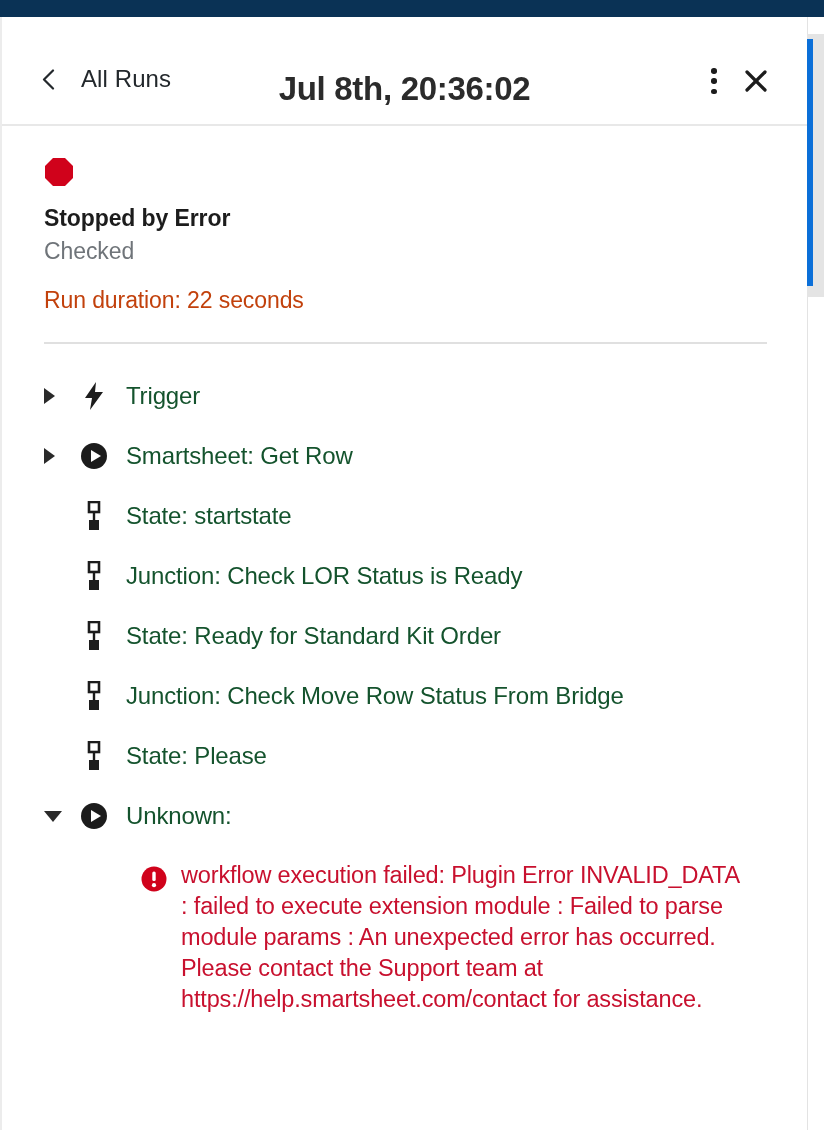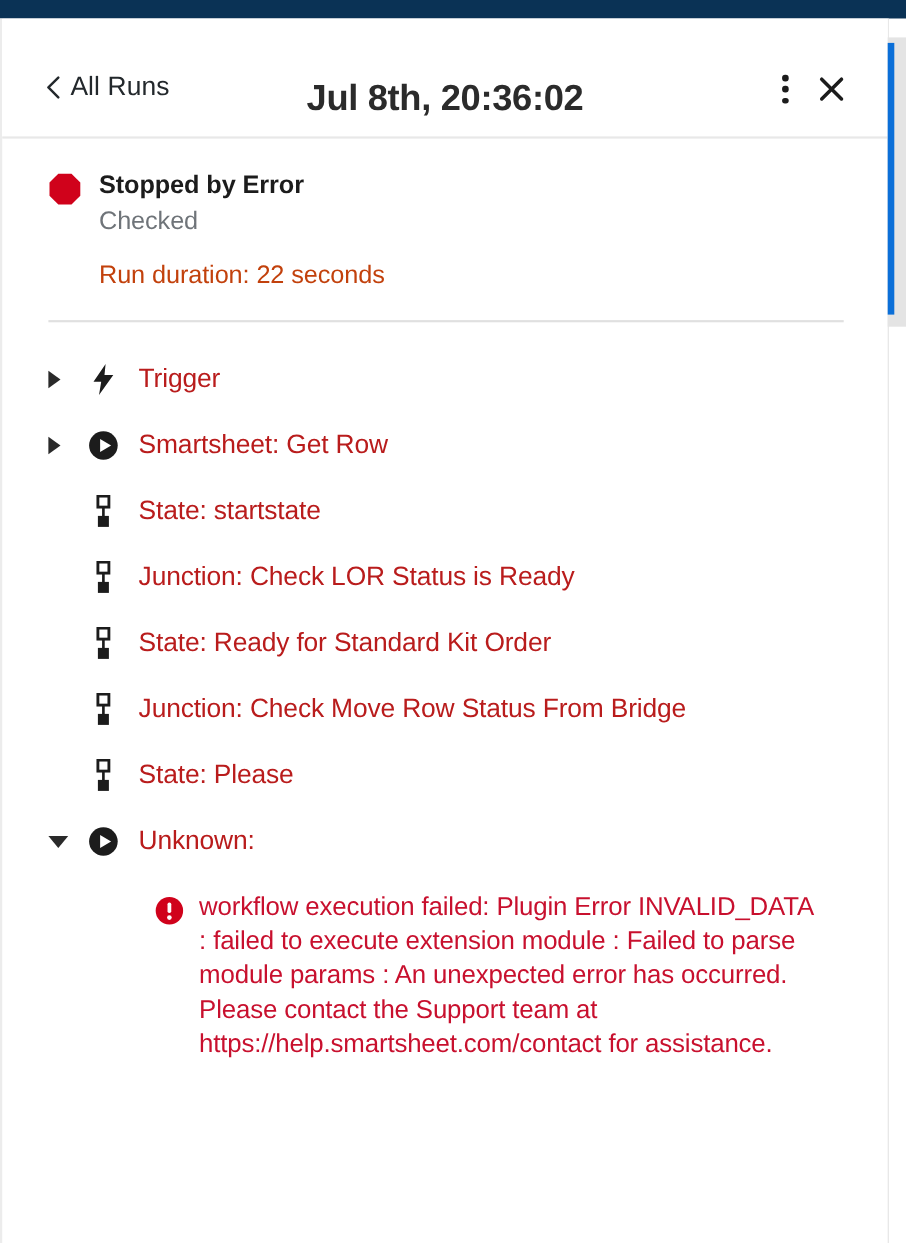--- a/index.html
+++ b/index.html
@@ -53,21 +53,21 @@
     box-sizing: border-box;
     background: #fff;
   }
 
   .back-link {
     position: absolute;
     left: 40px;
     top: 50px;
     display: flex;
     align-items: center;
-    gap: 9px;
+    gap: 26px;
     cursor: pointer;
     user-select: none;
   }
   .back-chevron {
     display: block;
     width: 13px;
     height: 21px;
   }
   .back-label {
     font-size: 24px;
@@ -141,20 +141,21 @@
 
   
   .status-block {
     position: relative;
     padding: 26px 0 0 42px;
   }
   .status-row {
     display: flex;
     align-items: flex-start;
     gap: 16px;
+    flex-direction: column;
   }
   .octagon-icon {
     width: 30px;
     height: 30px;
     flex: 0 0 auto;
     margin-top: 5px;
   }
   .status-texts {
     display: flex;
     flex-direction: column;
@@ -223,21 +224,21 @@
   .step-icon {
     width: 32px;
     flex: 0 0 auto;
     display: flex;
     align-items: center;
     justify-content: center;
     margin-left: 8px;
   }
   .step-label {
     font-size: 24px;
-    color: #b91c1c;
+    color: #14532d;
     margin-left: 16px;
     letter-spacing: -0.15px;
     line-height: 1.2;
   }
 
   
   .error-block {
     display: flex;
     align-items: flex-start;
     padding: 14px 60px 0 120px;

